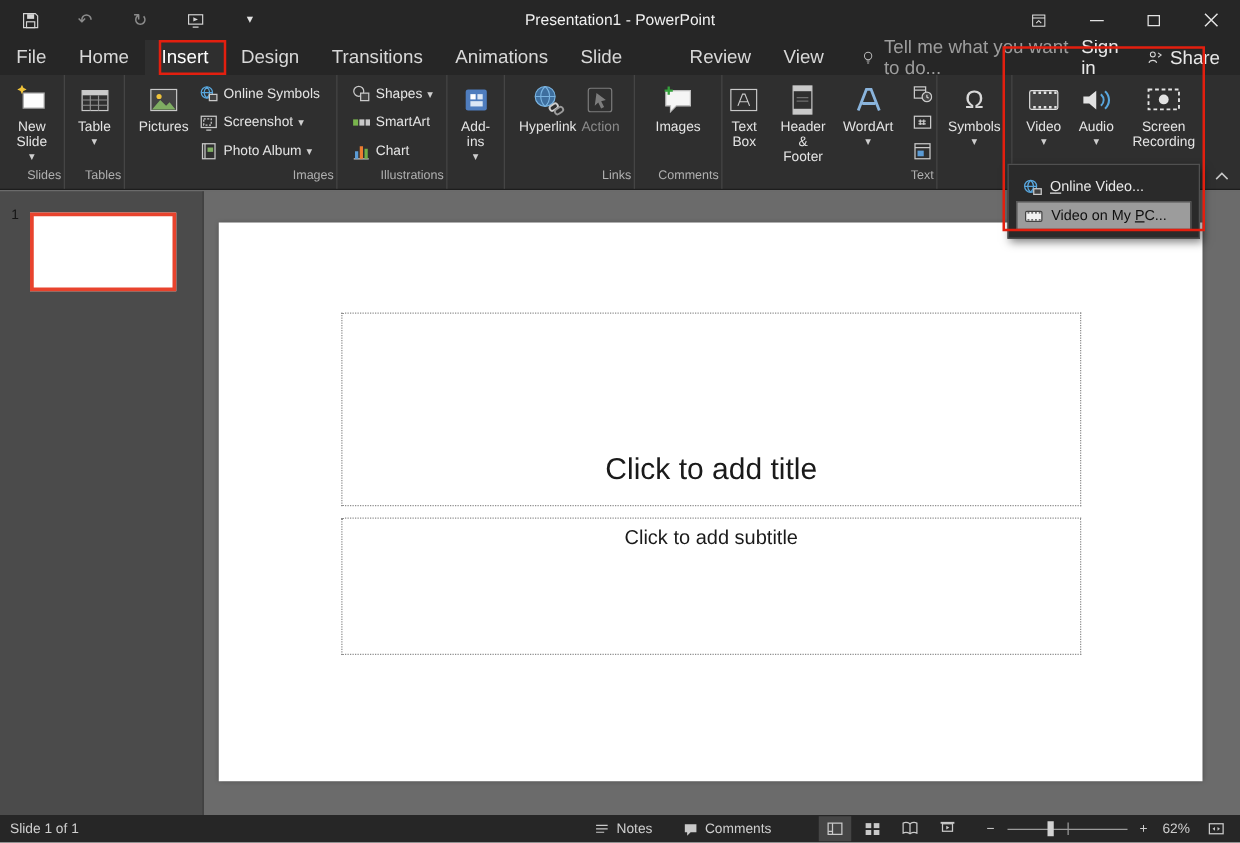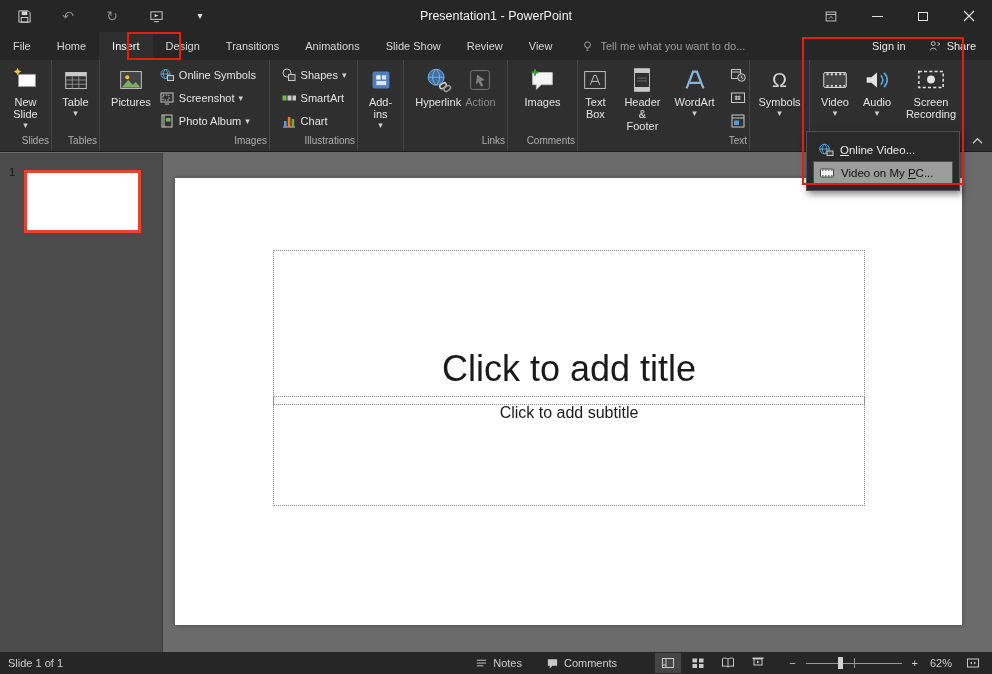--- a/index.html
+++ b/index.html
@@ -13,21 +13,21 @@
   .qat { position:relative; z-index:2; display:flex; align-items:center; gap:24px; padding-left:14px; }
   .qat .qbtn { display:flex; align-items:center; justify-content:center; width:20px; height:24px; }
   .glyph { font-size:14px; line-height:1; }
   .dim { color:#8b8b8b; }
   .win-controls { position:relative; z-index:2; margin-left:auto; display:flex; }
   .win-btn { width:46px; height:32px; display:flex; align-items:center; justify-content:center; }
   .min-bar { width:11px; height:1px; background:#e2e2e2; }
   .max-box { width:10px; height:9px; border:1px solid #e2e2e2; }
 
   
-  .tabrow { height:28px; background:#262626; display:flex; align-items:center; color:#d8d8d8; font-size:11px; }
+  .tabrow { height:28px; background:#262626; display:flex; align-items:center; color:#d8d8d8; font-size:15px; }
   .tab { padding:0 13px; height:28px; line-height:28px; cursor:default; }
   .tab.active { background:#2f2f2f; color:#ffffff; }
   .tellme { display:flex; align-items:center; gap:6px; margin-left:16px; color:#9d9d9d; }
   .account { margin-left:auto; display:flex; align-items:center; gap:22px; padding-right:16px; color:#e8e8e8; }
   .share-wrap { display:flex; align-items:center; gap:5px; }
 
   
   .ribbon { position:relative; height:92px; background:#2f2f2f; display:flex; border-bottom:1px solid #1d1d1d; }
   .rgroup { display:flex; flex-direction:column; border-right:1px solid #454545; padding:0 2px; }
   .rbody { flex:1; display:flex; align-items:flex-start; justify-content:center; padding-top:2px; }
@@ -44,22 +44,22 @@
   .omega { font-size:20px; color:#d9d9d9; line-height:1; }
   .collapse-btn { position:absolute; right:6px; bottom:3px; width:18px; height:14px; display:flex; align-items:center; justify-content:center; }
 
   
   .workspace { position:absolute; top:153px; bottom:22px; left:0; right:0; background:#6b6b6b; }
   .thumbs { position:absolute; left:0; top:0; bottom:0; width:163px; background:#4b4b4b; border-right:1px solid #3d3d3d; }
   .thumb-num { position:absolute; left:9px; top:13px; font-size:11px; color:#161616; }
   .thumb1 { position:absolute; left:24px; top:17px; width:117px; height:63px; background:#ffffff; border:3px solid #e8432d; }
   .slide { position:absolute; left:175px; top:25px; width:787px; height:447px; background:#ffffff; box-shadow:0 0 4px rgba(0,0,0,0.35); }
   .ph { position:absolute; border:1px dotted #8f8f8f; color:#1a1a1a; }
-  .ph-title { left:98px; top:72px; width:592px; height:155px; display:flex; align-items:flex-end; justify-content:center; padding-bottom:14px; font-size:36px; font-weight:300; }
-  .ph-subtitle { left:98px; top:218px; width:592px; height:110px; display:flex; align-items:flex-start; justify-content:center; padding-top:7px; font-size:16px; }
+  .ph-title { left:98px; top:72px; width:592px; height:155px; display:flex; align-items:flex-end; justify-content:center; padding-bottom:14px; font-size:24px; font-weight:300; }
+  .ph-subtitle { left:98px; top:236px; width:592px; height:110px; display:flex; align-items:flex-start; justify-content:center; padding-top:7px; font-size:16px; }
 
   
   .statusbar { position:absolute; left:0; right:0; bottom:0; height:22px; background:#262626; display:flex; align-items:center; color:#cfcfcf; font-size:11px; padding:0 8px; }
   .sb-right { margin-left:auto; display:flex; align-items:center; }
   .sb-btn { display:flex; align-items:center; gap:5px; padding:0 6px; height:22px; }
   .sb-view { width:26px; height:20px; display:flex; align-items:center; justify-content:center; margin:0 2px; }
   .sb-view.active { background:#454545; }
   .zoomslider { position:relative; width:96px; height:16px; margin:0 8px; }
   .zoomslider .track { position:absolute; left:0; right:0; top:8px; height:1px; background:#9a9a9a; }
   .zoomslider .tick { position:absolute; left:50%; top:3px; height:10px; width:1px; background:#9a9a9a; }

